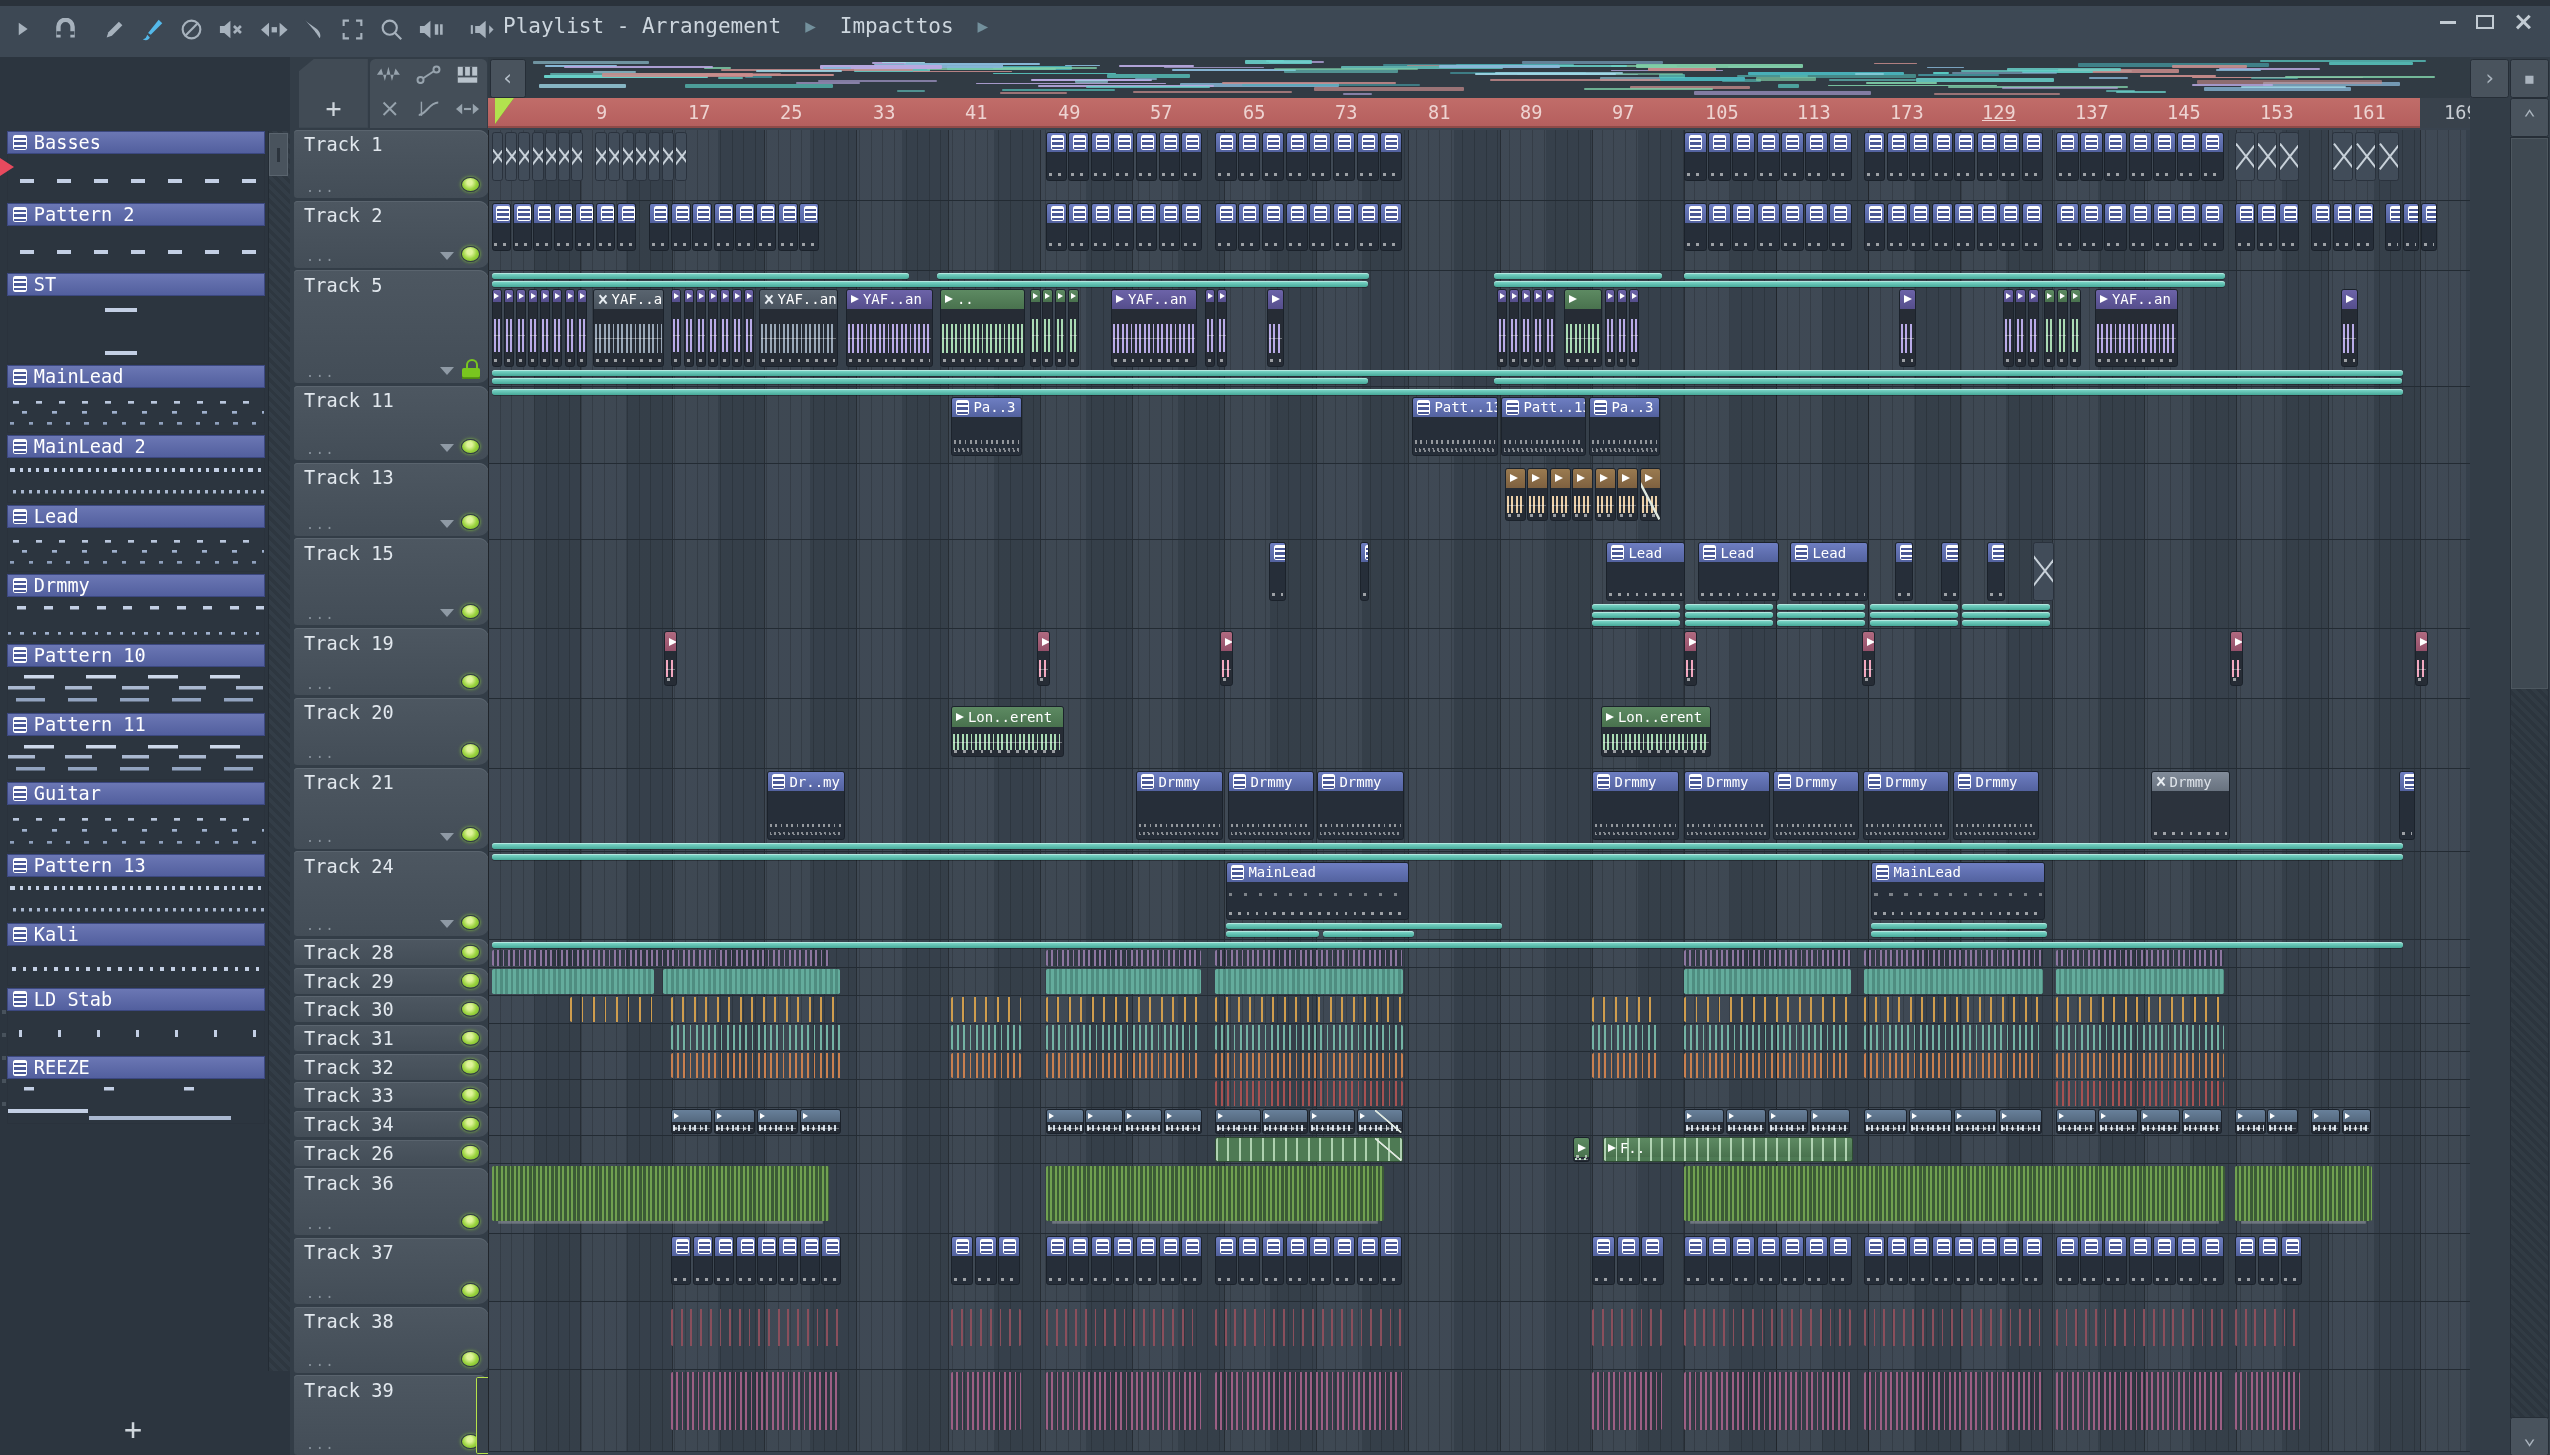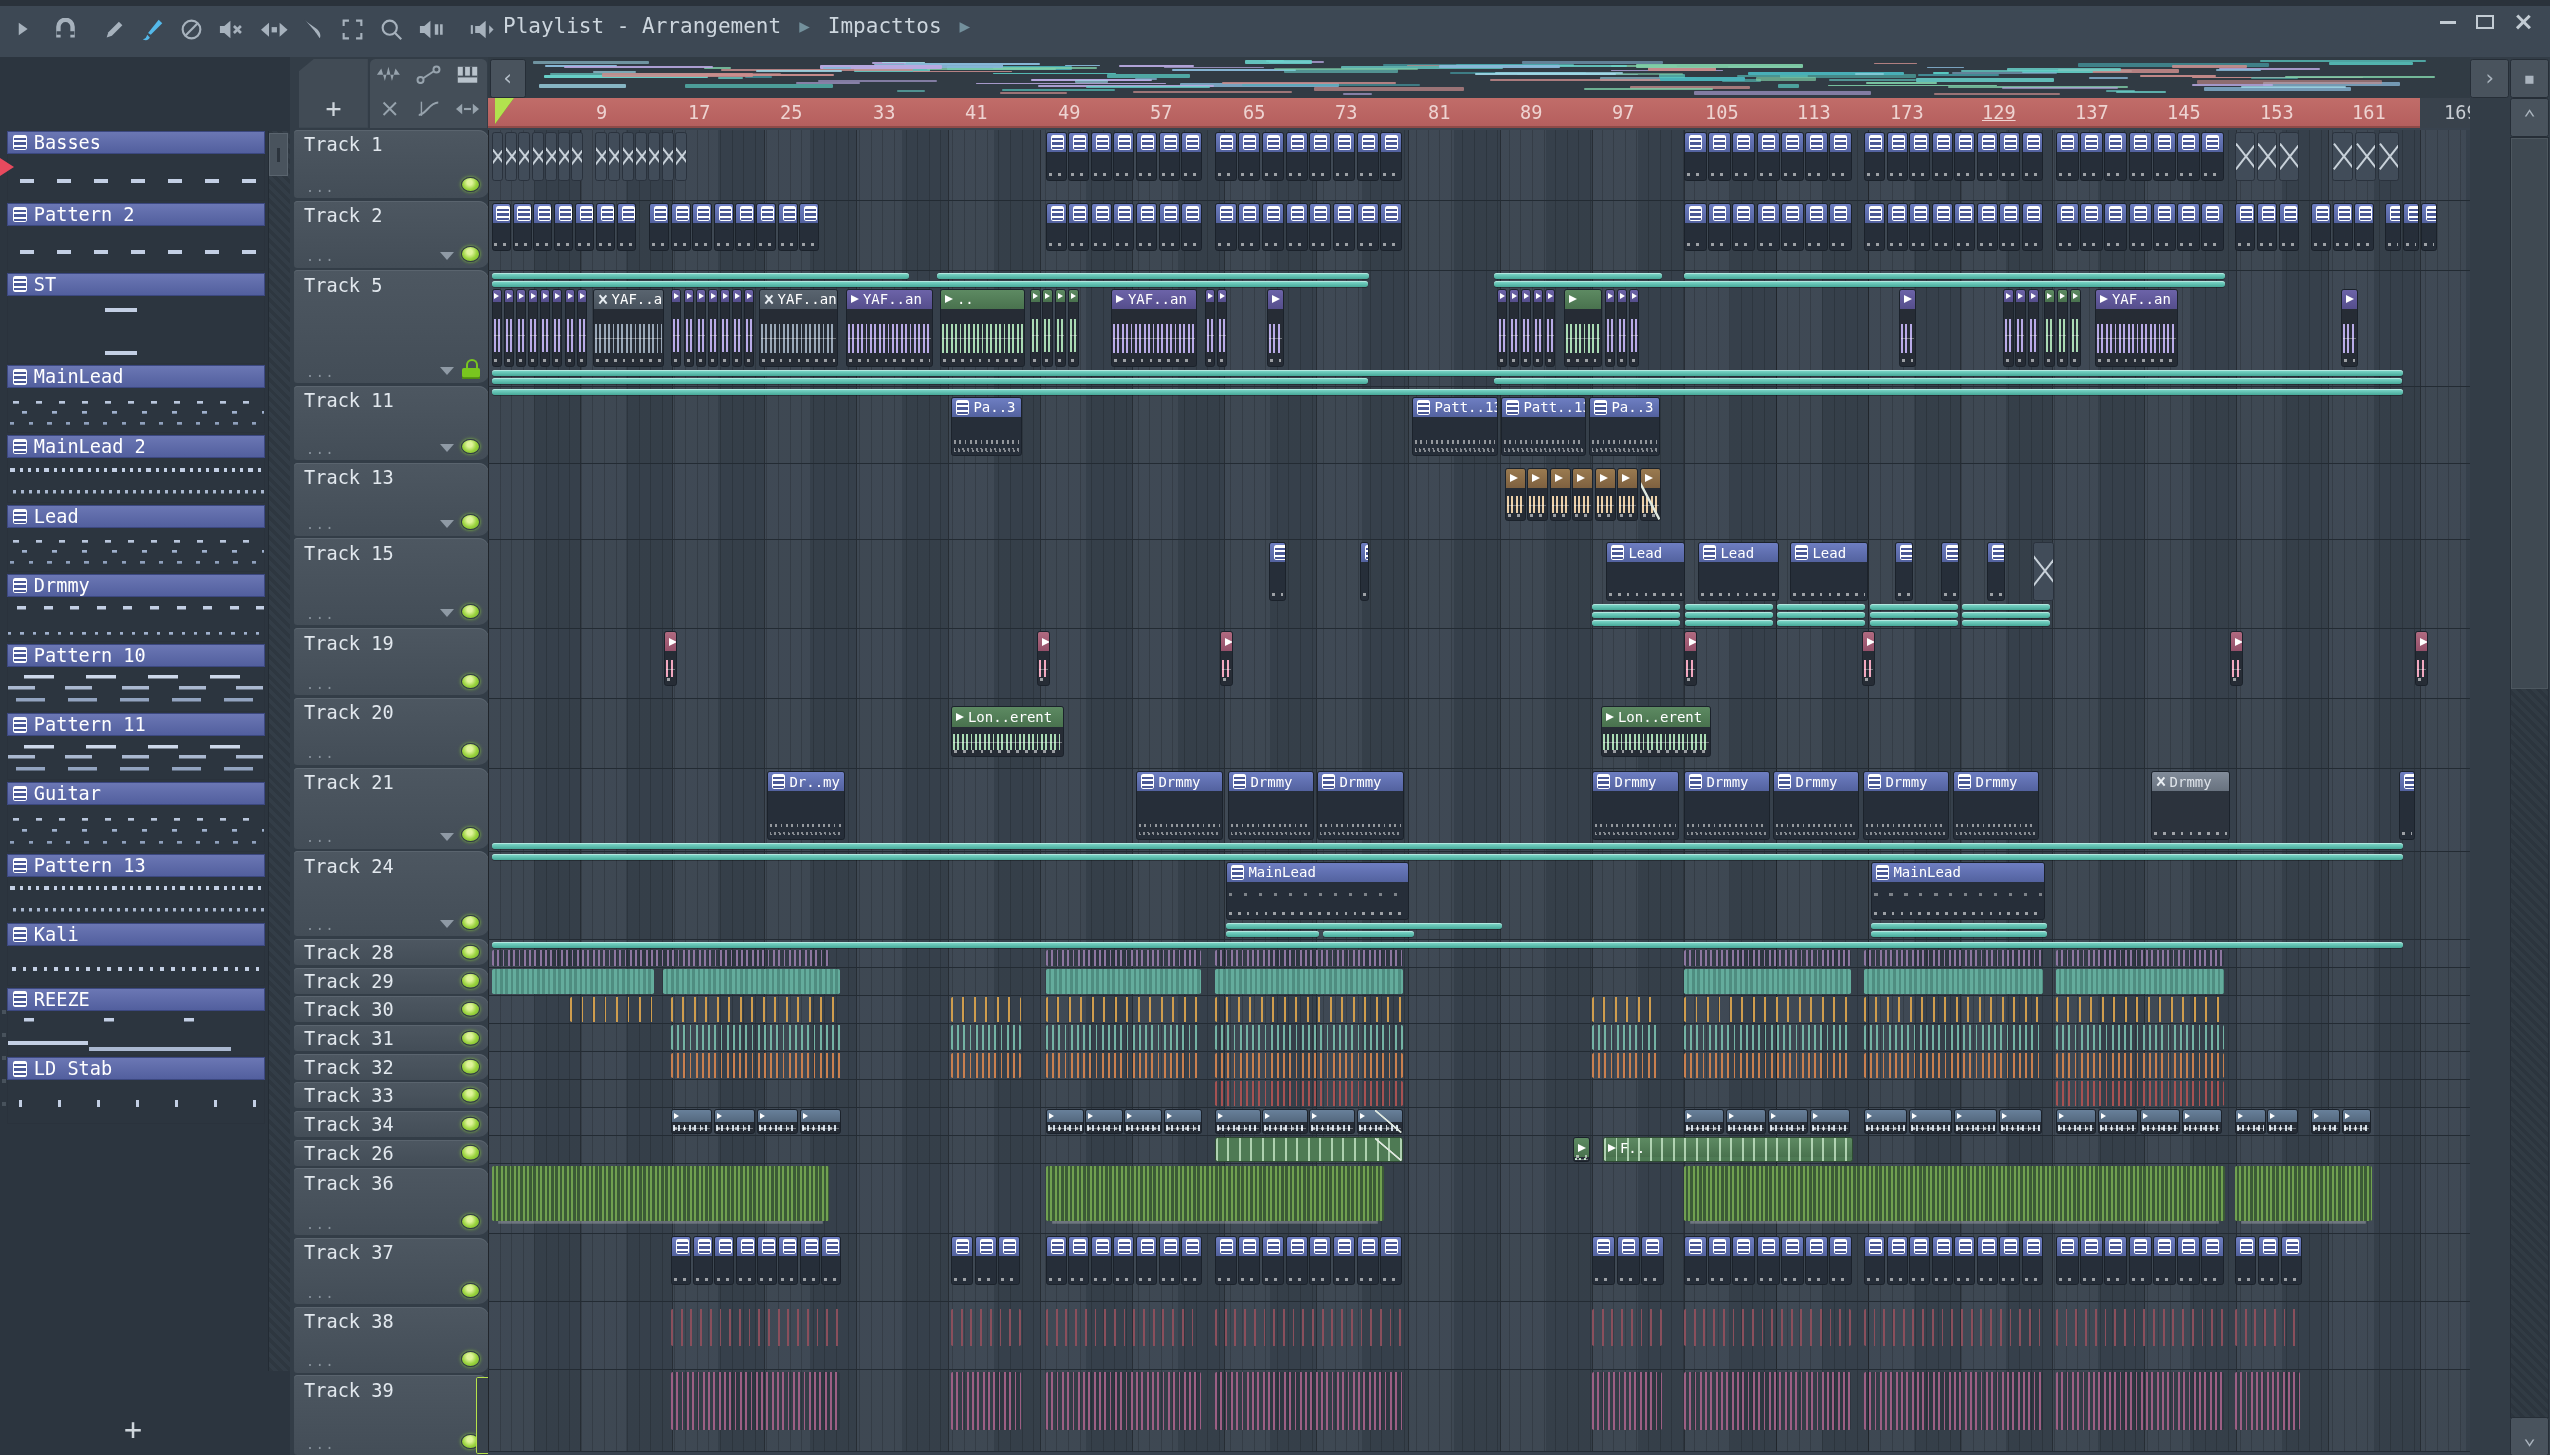--- a/index.html
+++ b/index.html
@@ -6,21 +6,21 @@
   body{width:2550px;height:1456px;overflow:hidden;position:relative;
        font-family:"DejaVu Sans Mono","Liberation Mono",monospace;color:#dfe6ec;
        -webkit-font-smoothing:antialiased;}
   
   #titlebar{position:absolute;left:0;top:0;width:2550px;height:57px;background:#3d4854;border-bottom:0.9px solid #272f38;}
   #titlebar .topedge{position:absolute;left:0;top:0;width:100%;height:6.2px;background:#2a323b;}
   .tbicon{position:absolute;top:12.4px;width:35px;height:34px;display:flex;align-items:center;justify-content:center;}
   .tbicon svg{stroke:#a7b2bd;fill:none;stroke-width:2.4;}
   .tbicon.fill svg{fill:#a7b2bd;stroke:none;}
   .tbicon.activefill svg{fill:#54b9ea;stroke:none;}
-  #breadcrumb{position:absolute;left:503px;top:14px;font-size:21px;color:#cdd6de;display:flex;gap:18px;align-items:center;white-space:nowrap;}
+  #breadcrumb{position:absolute;left:503px;top:14px;font-size:21px;color:#cdd6de;display:flex;gap:24px;align-items:center;white-space:nowrap;}
   .crumb-sep{color:#73909c;font-size:17.7px;}
   .winbtn{position:absolute;top:8.9px;width:30px;height:26.6px;display:flex;align-items:center;justify-content:center;cursor:default;}
   .wmin{right:87px;} .wmax{right:50px;} .wclose{right:12.4px;}
   .wmin i{display:block;width:16px;height:2.7px;background:#c3ccd4;}
   .wmax i{display:block;width:13.3px;height:10.6px;border:2.7px solid #c3ccd4;}
   .wclose i{display:block;position:relative;width:16px;height:16px;}
   .wclose i:before,.wclose i:after{content:"";position:absolute;left:7px;top:-0.9px;width:2.7px;height:17.7px;background:#c3ccd4;}
   .wclose i:before{transform:rotate(45deg);} .wclose i:after{transform:rotate(-45deg);}
   
   #sidebar{position:absolute;left:0;top:57px;width:290px;height:1399px;background:#2c353f;border-right:0.9px solid #222932;}
@@ -315,30 +315,30 @@
       <div class="sitem">
         <div class="shdr">
           <div class="picon"></div>
           <div class="sname">Kali</div>
         </div>
         <div class="sprev tx-dots" style="height: 39px;"></div>
       </div>
       <div class="sitem">
         <div class="shdr">
           <div class="picon"></div>
-          <div class="sname">REEZE</div>
-        </div>
-        <div class="sprev tx-reeze" style="height: 44px;"></div>
+          <div class="sname">LD Stab</div>
+        </div>
+        <div class="sprev tx-ticks" style="height: 43px;"></div>
       </div>
       <div class="sitem">
         <div class="shdr">
           <div class="picon"></div>
-          <div class="sname">LD Stab</div>
-        </div>
-        <div class="sprev tx-ticks" style="height: 43px;"></div>
+          <div class="sname">REEZE</div>
+        </div>
+        <div class="sprev tx-reeze" style="height: 44px;"></div>
       </div>
     </div>
   <div id="sidescroll"></div>
   <div id="sidethumb">
       <i></i>
     </div>
   <div id="sideadd">+</div>
 <div class="edgedots" style="top: 953px;"></div>
     <div class="edgedots" style="top: 976px;"></div>
     <div class="edgedots" style="top: 999px;"></div>

